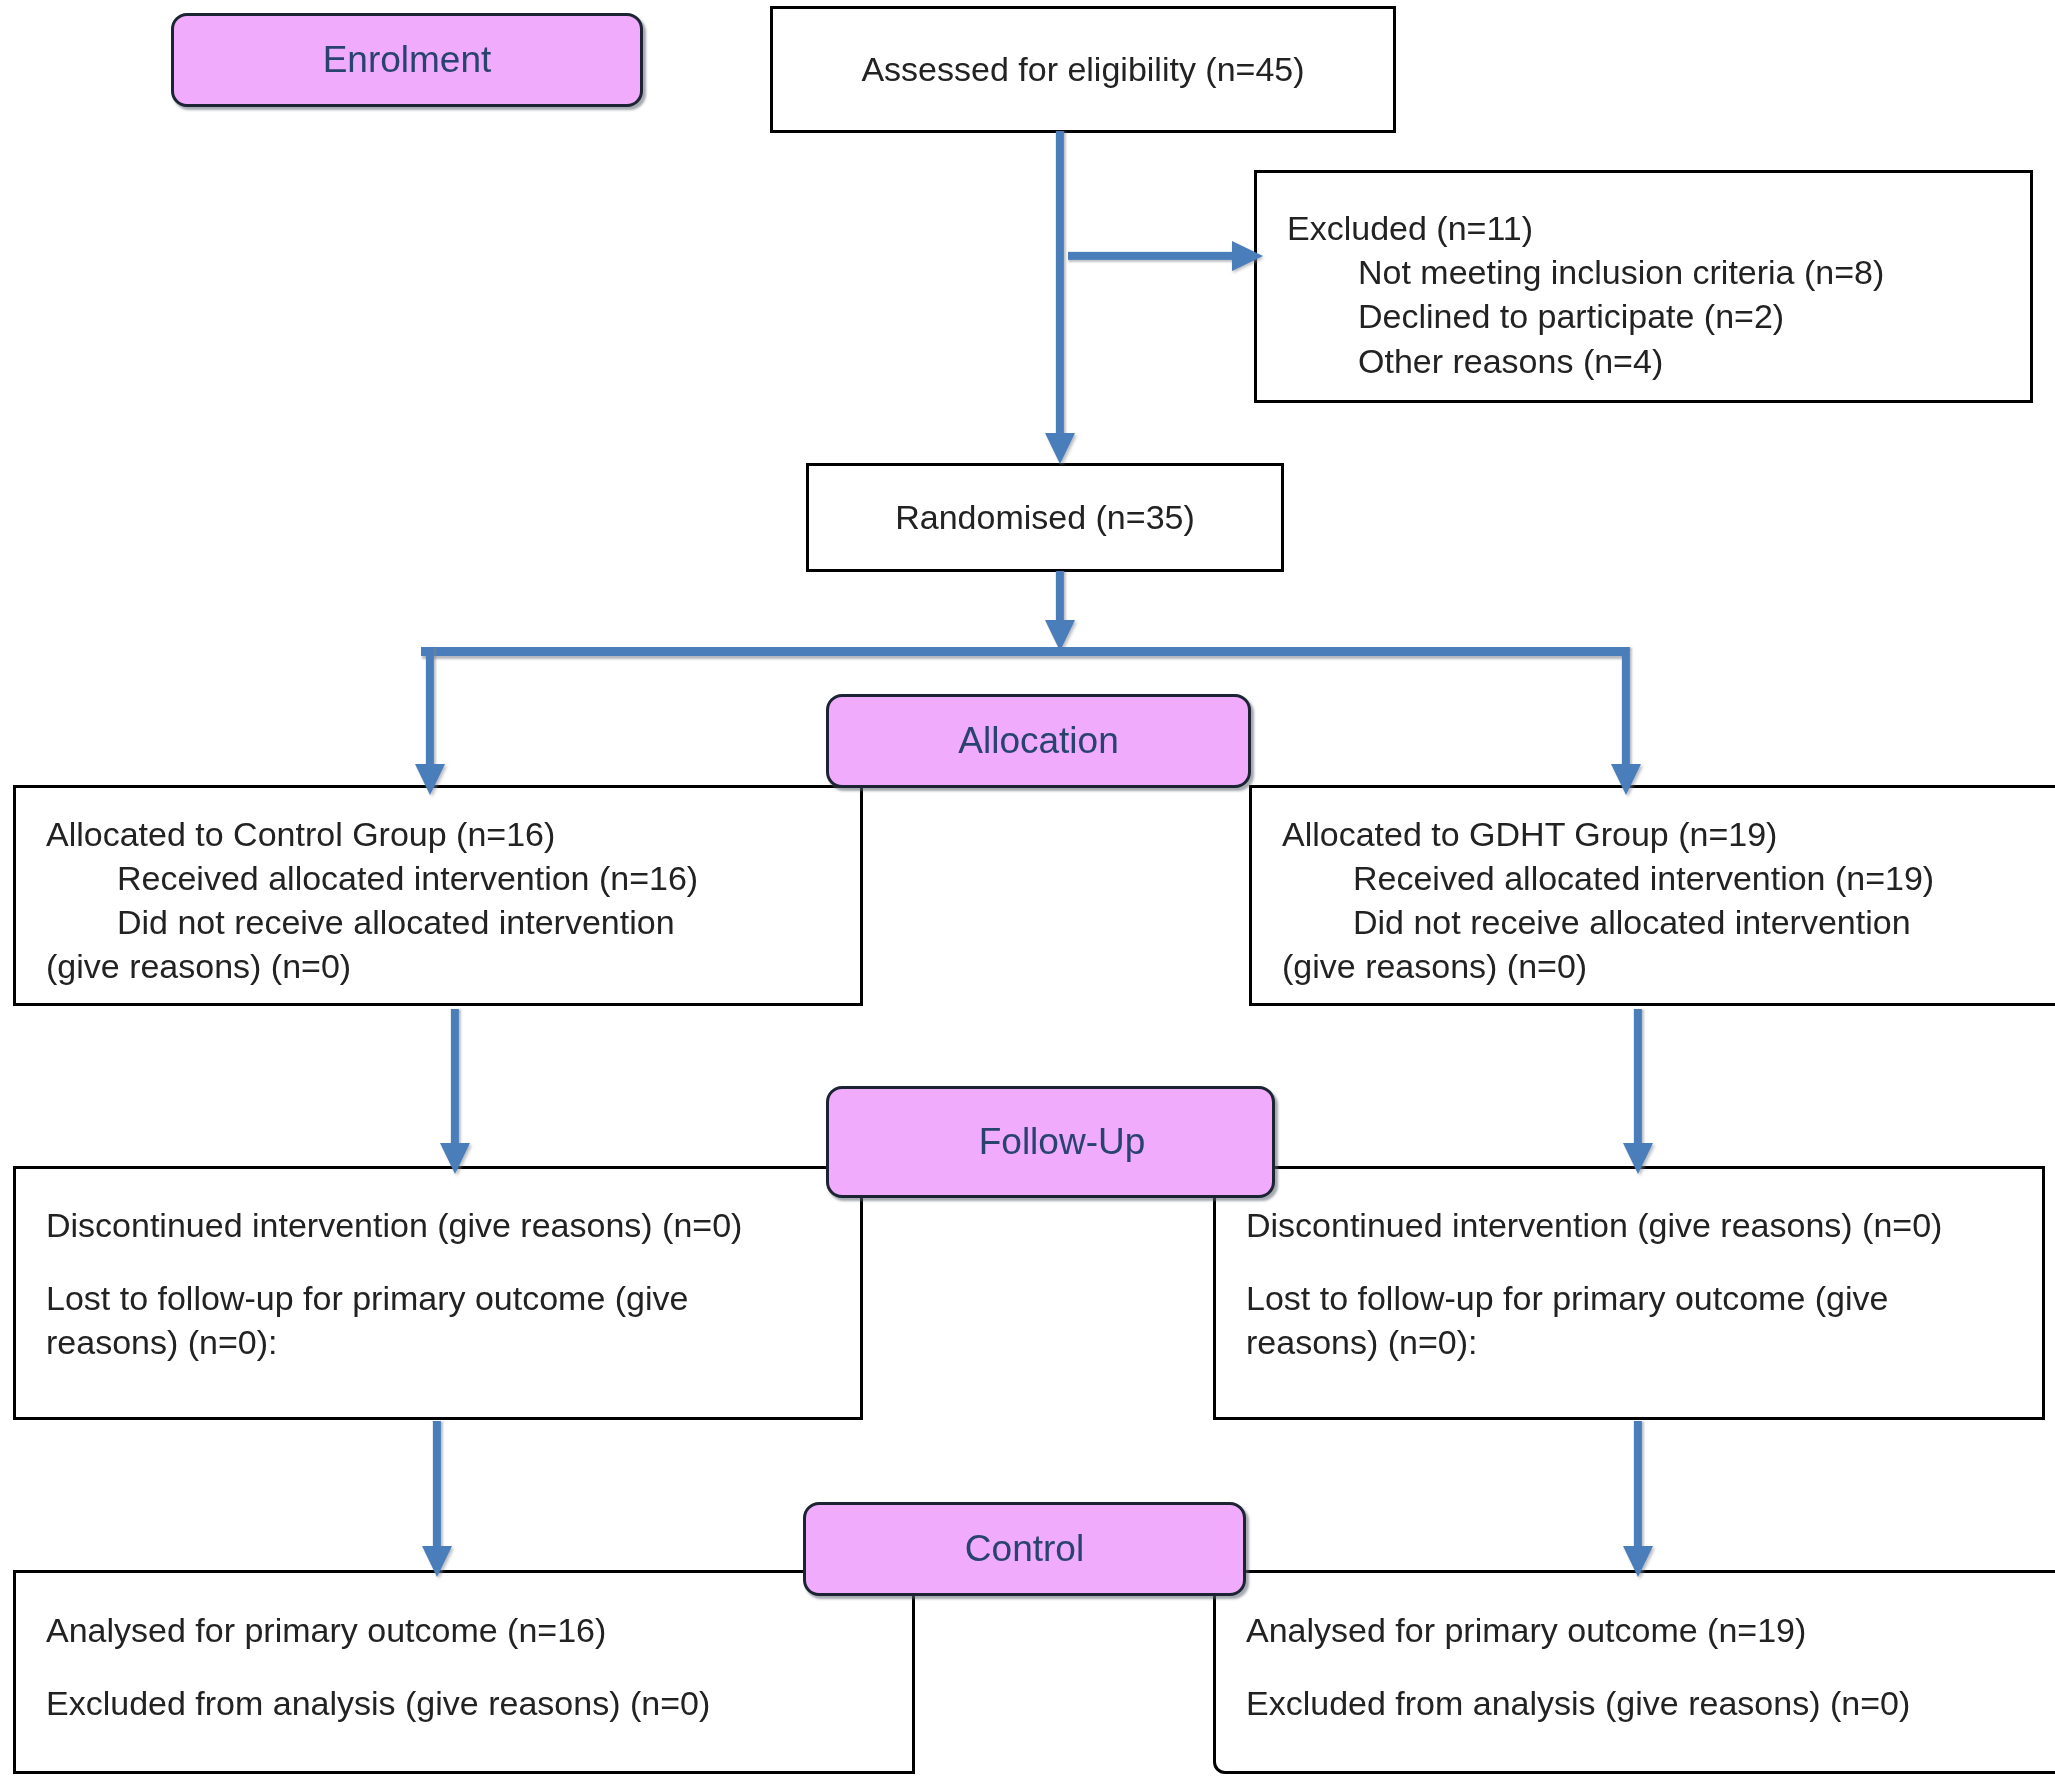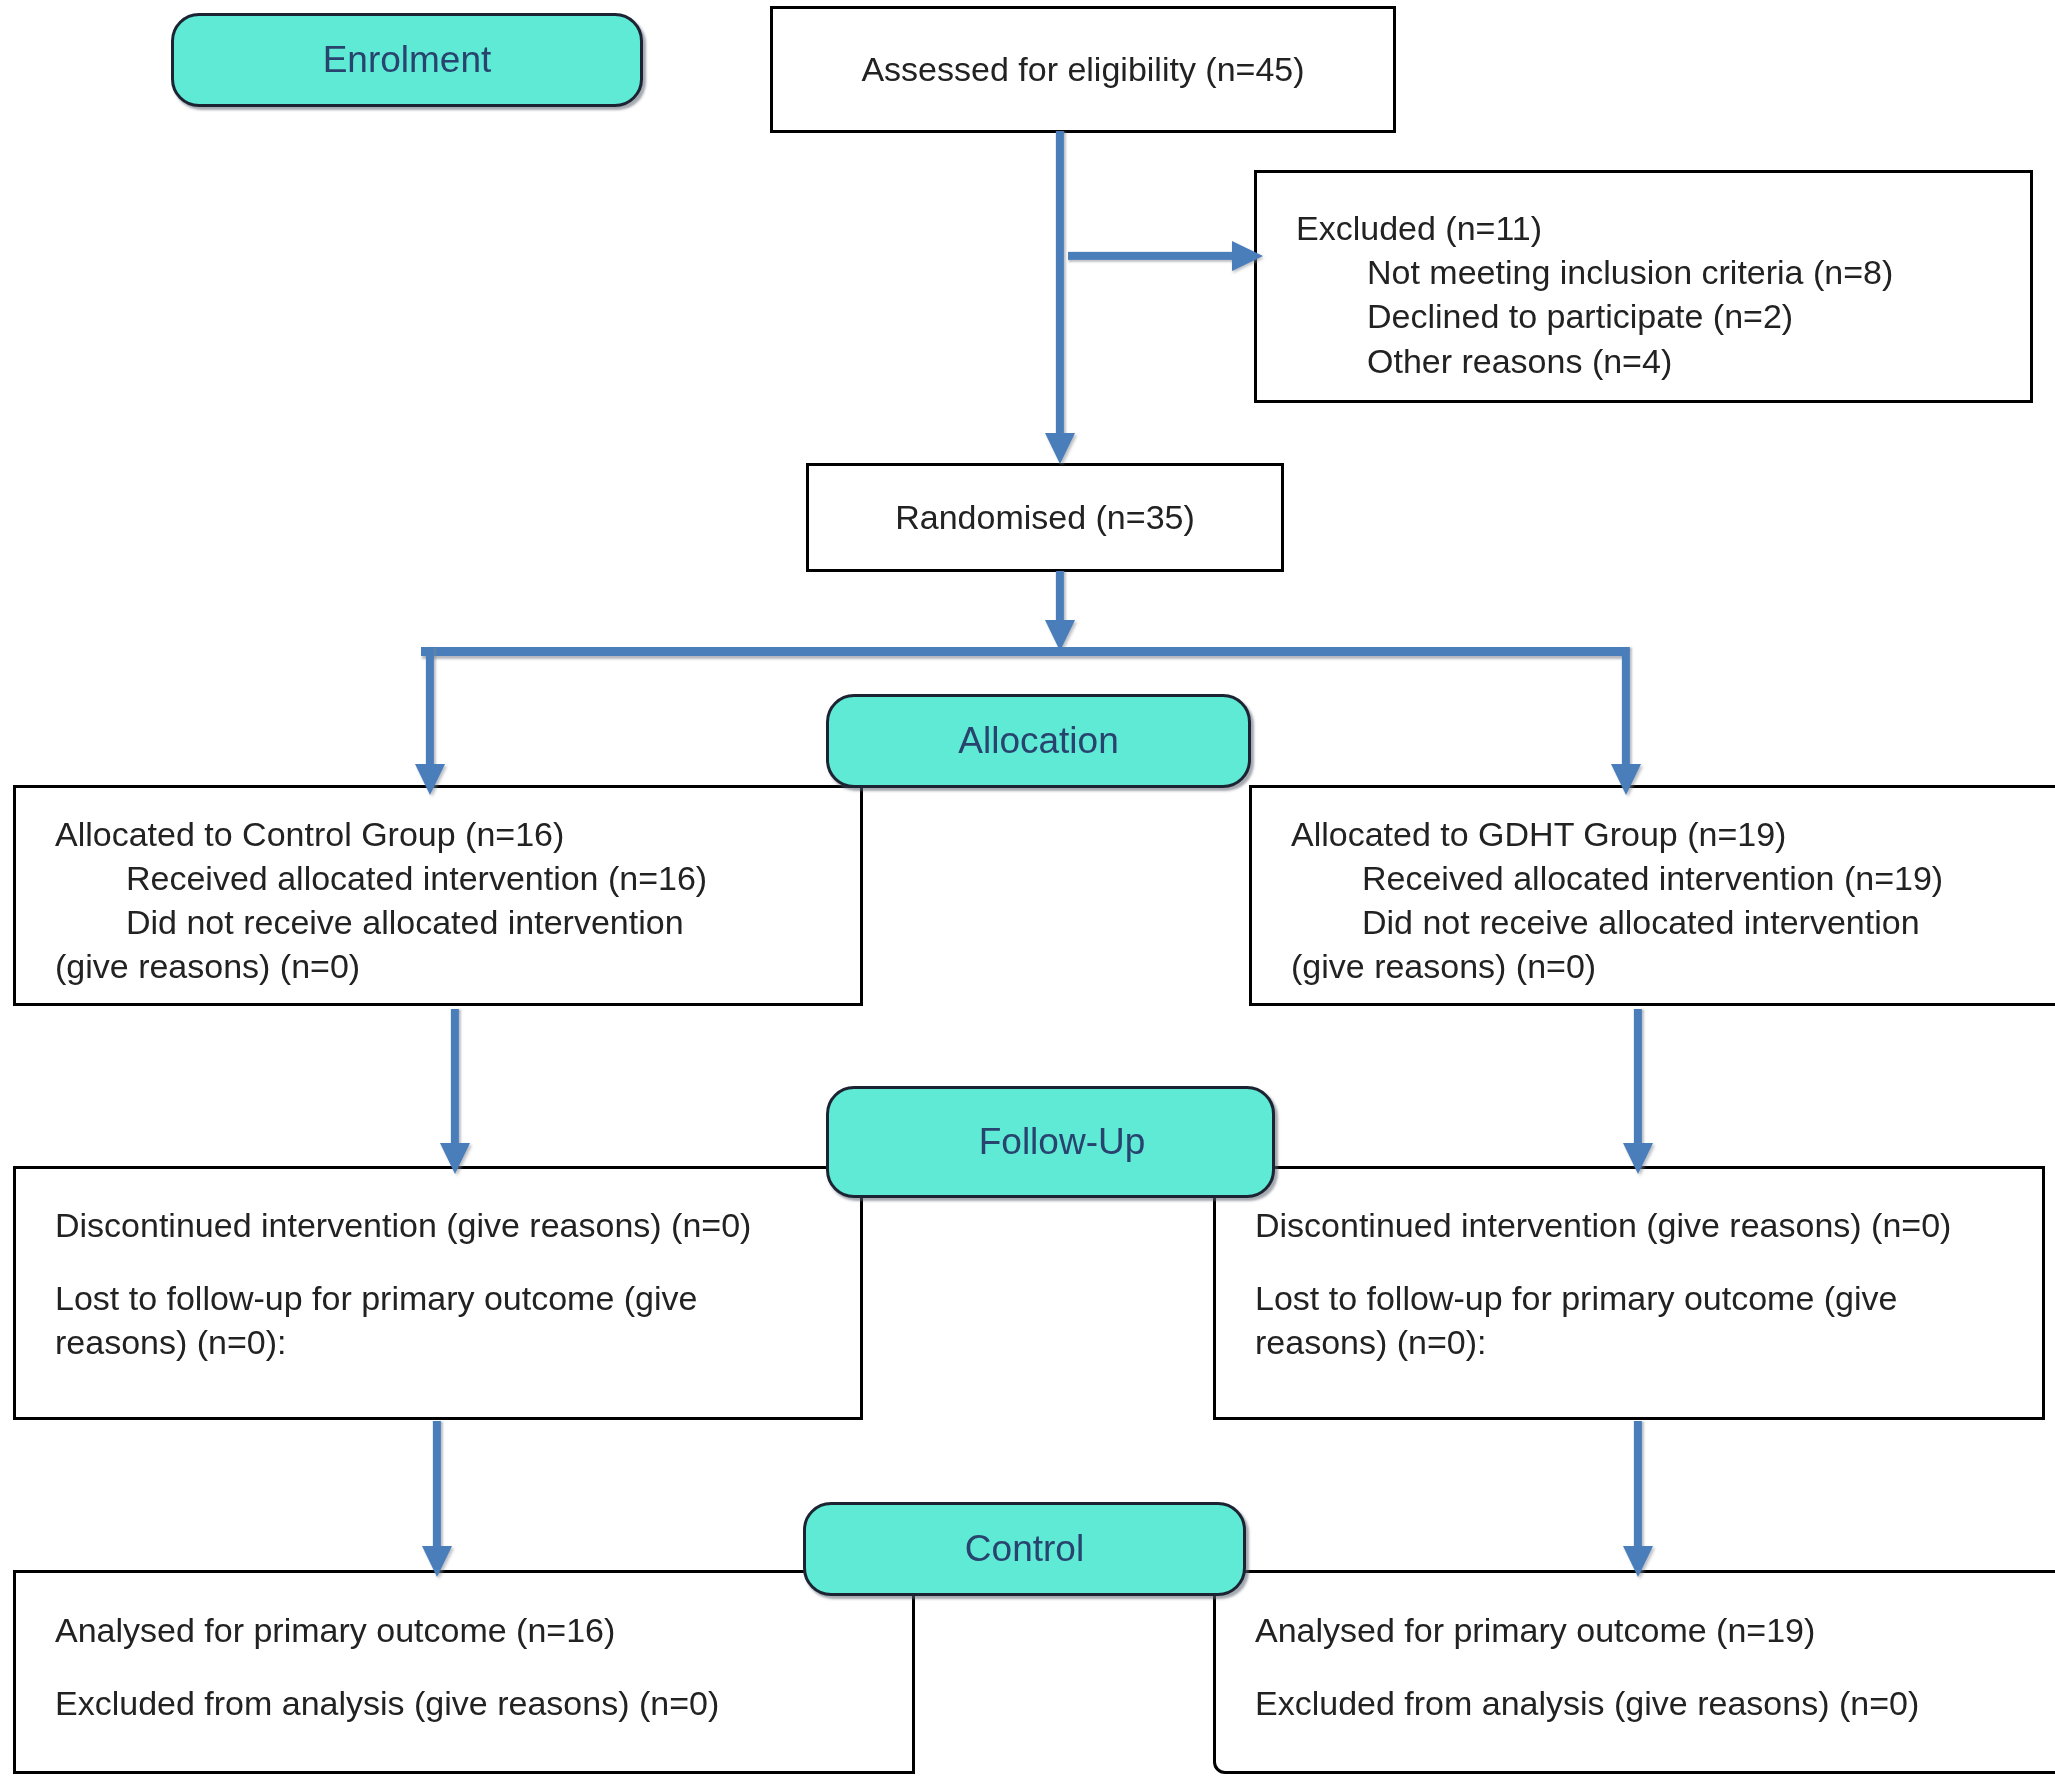--- a/index.html
+++ b/index.html
@@ -17,21 +17,21 @@
     background: #ffffff;
     overflow: hidden;
   }
 
   
   .box {
     position: absolute;
     box-sizing: border-box;
     background: #ffffff;
     border: 3.5px solid #000000;
-    padding: 20px 39px;
+    padding: 20px 30px;
     color: #222222;
     font-size: 34px;
     line-height: 1.30;
     z-index: 3;
   }
   .box .line { white-space: pre-wrap; }
   .box .indent { padding-left: 71px; }
   .box .center {
     text-align: center;
   }
@@ -39,23 +39,23 @@
     display: flex;
     flex-direction: column;
     justify-content: center;
   }
   .spacer { height: 0.85em; }
 
   
   .stage {
     position: absolute;
     box-sizing: border-box;
-    background: #5eead4;
+    background: #f0abfc;
     border: 3px solid #1c2433;
-    border-radius: 28px;
+    border-radius: 16px;
     color: #28436e;
     font-size: 37px;
     display: flex;
     align-items: center;
     justify-content: center;
     z-index: 9;
     box-shadow: 2.4px 3px 2.4px rgba(90,96,110,0.55);
   }
 
   

